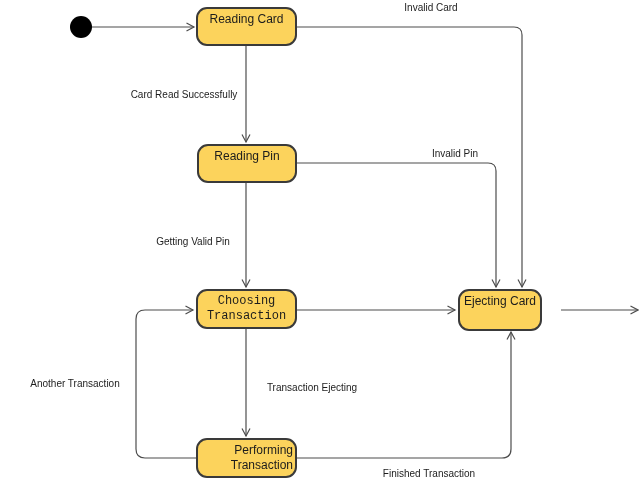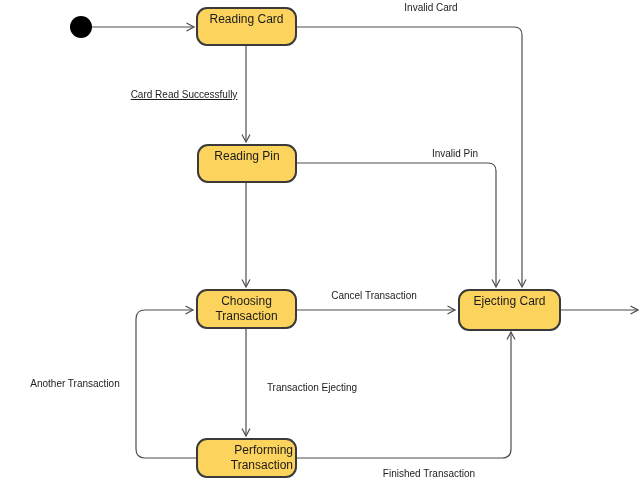--- a/index.html
+++ b/index.html
@@ -82,33 +82,33 @@
   </svg>
 
   <div class="state" style="left:172px; top:7px; width:101px; height:39px;">
     <span>Reading Card</span>
   </div>
 
   <div class="state" style="left:173px; top:144px; width:100px; height:39px;">
     <span>Reading Pin</span>
   </div>
 
-  <div class="state" style="left:172px; top:289px; width:101px; height:40px;">
+  <div class="state" style="left:172px; top:289px; width:101px; height:40px;font-family:Liberation Mono, monospace;">
     <span>Choosing Transaction</span>
   </div>
 
-  <div class="state" style="left:434px; top:289px; width:103px; height:42px;">
+  <div class="state" style="left:434px; top:289px; width:84px; height:42px;">
     <span>Ejecting Card</span>
   </div>
 
   <div class="state" style="left:172px; top:438px; width:101px; height:40px;text-align:right;">
     <span>Performing Transaction</span>
   </div>
 
   <div class="tlabel" style="left:407px; top:1px;">Invalid Card</div>
-  <div class="tlabel" style="left:160px; top:88px;text-decoration:underline;">Card Read Successfully</div>
+  <div class="tlabel" style="left:160px; top:88px;">Card Read Successfully</div>
   <div class="tlabel" style="left:431px; top:147px;">Invalid Pin</div>
-  <div class="tlabel" style="left:350px; top:289px;">Cancel Transaction</div>
+  <div class="tlabel" style="left:169px; top:235px;">Getting Valid Pin</div>
   <div class="tlabel" style="left:288px; top:381px;">Transaction Ejecting</div>
   <div class="tlabel" style="left:51px; top:377px;">Another Transaction</div>
   <div class="tlabel" style="left:394px; top:467px;padding-left:22px;">Finished Transaction</div>
 
 </div>
 
 </body></html>

